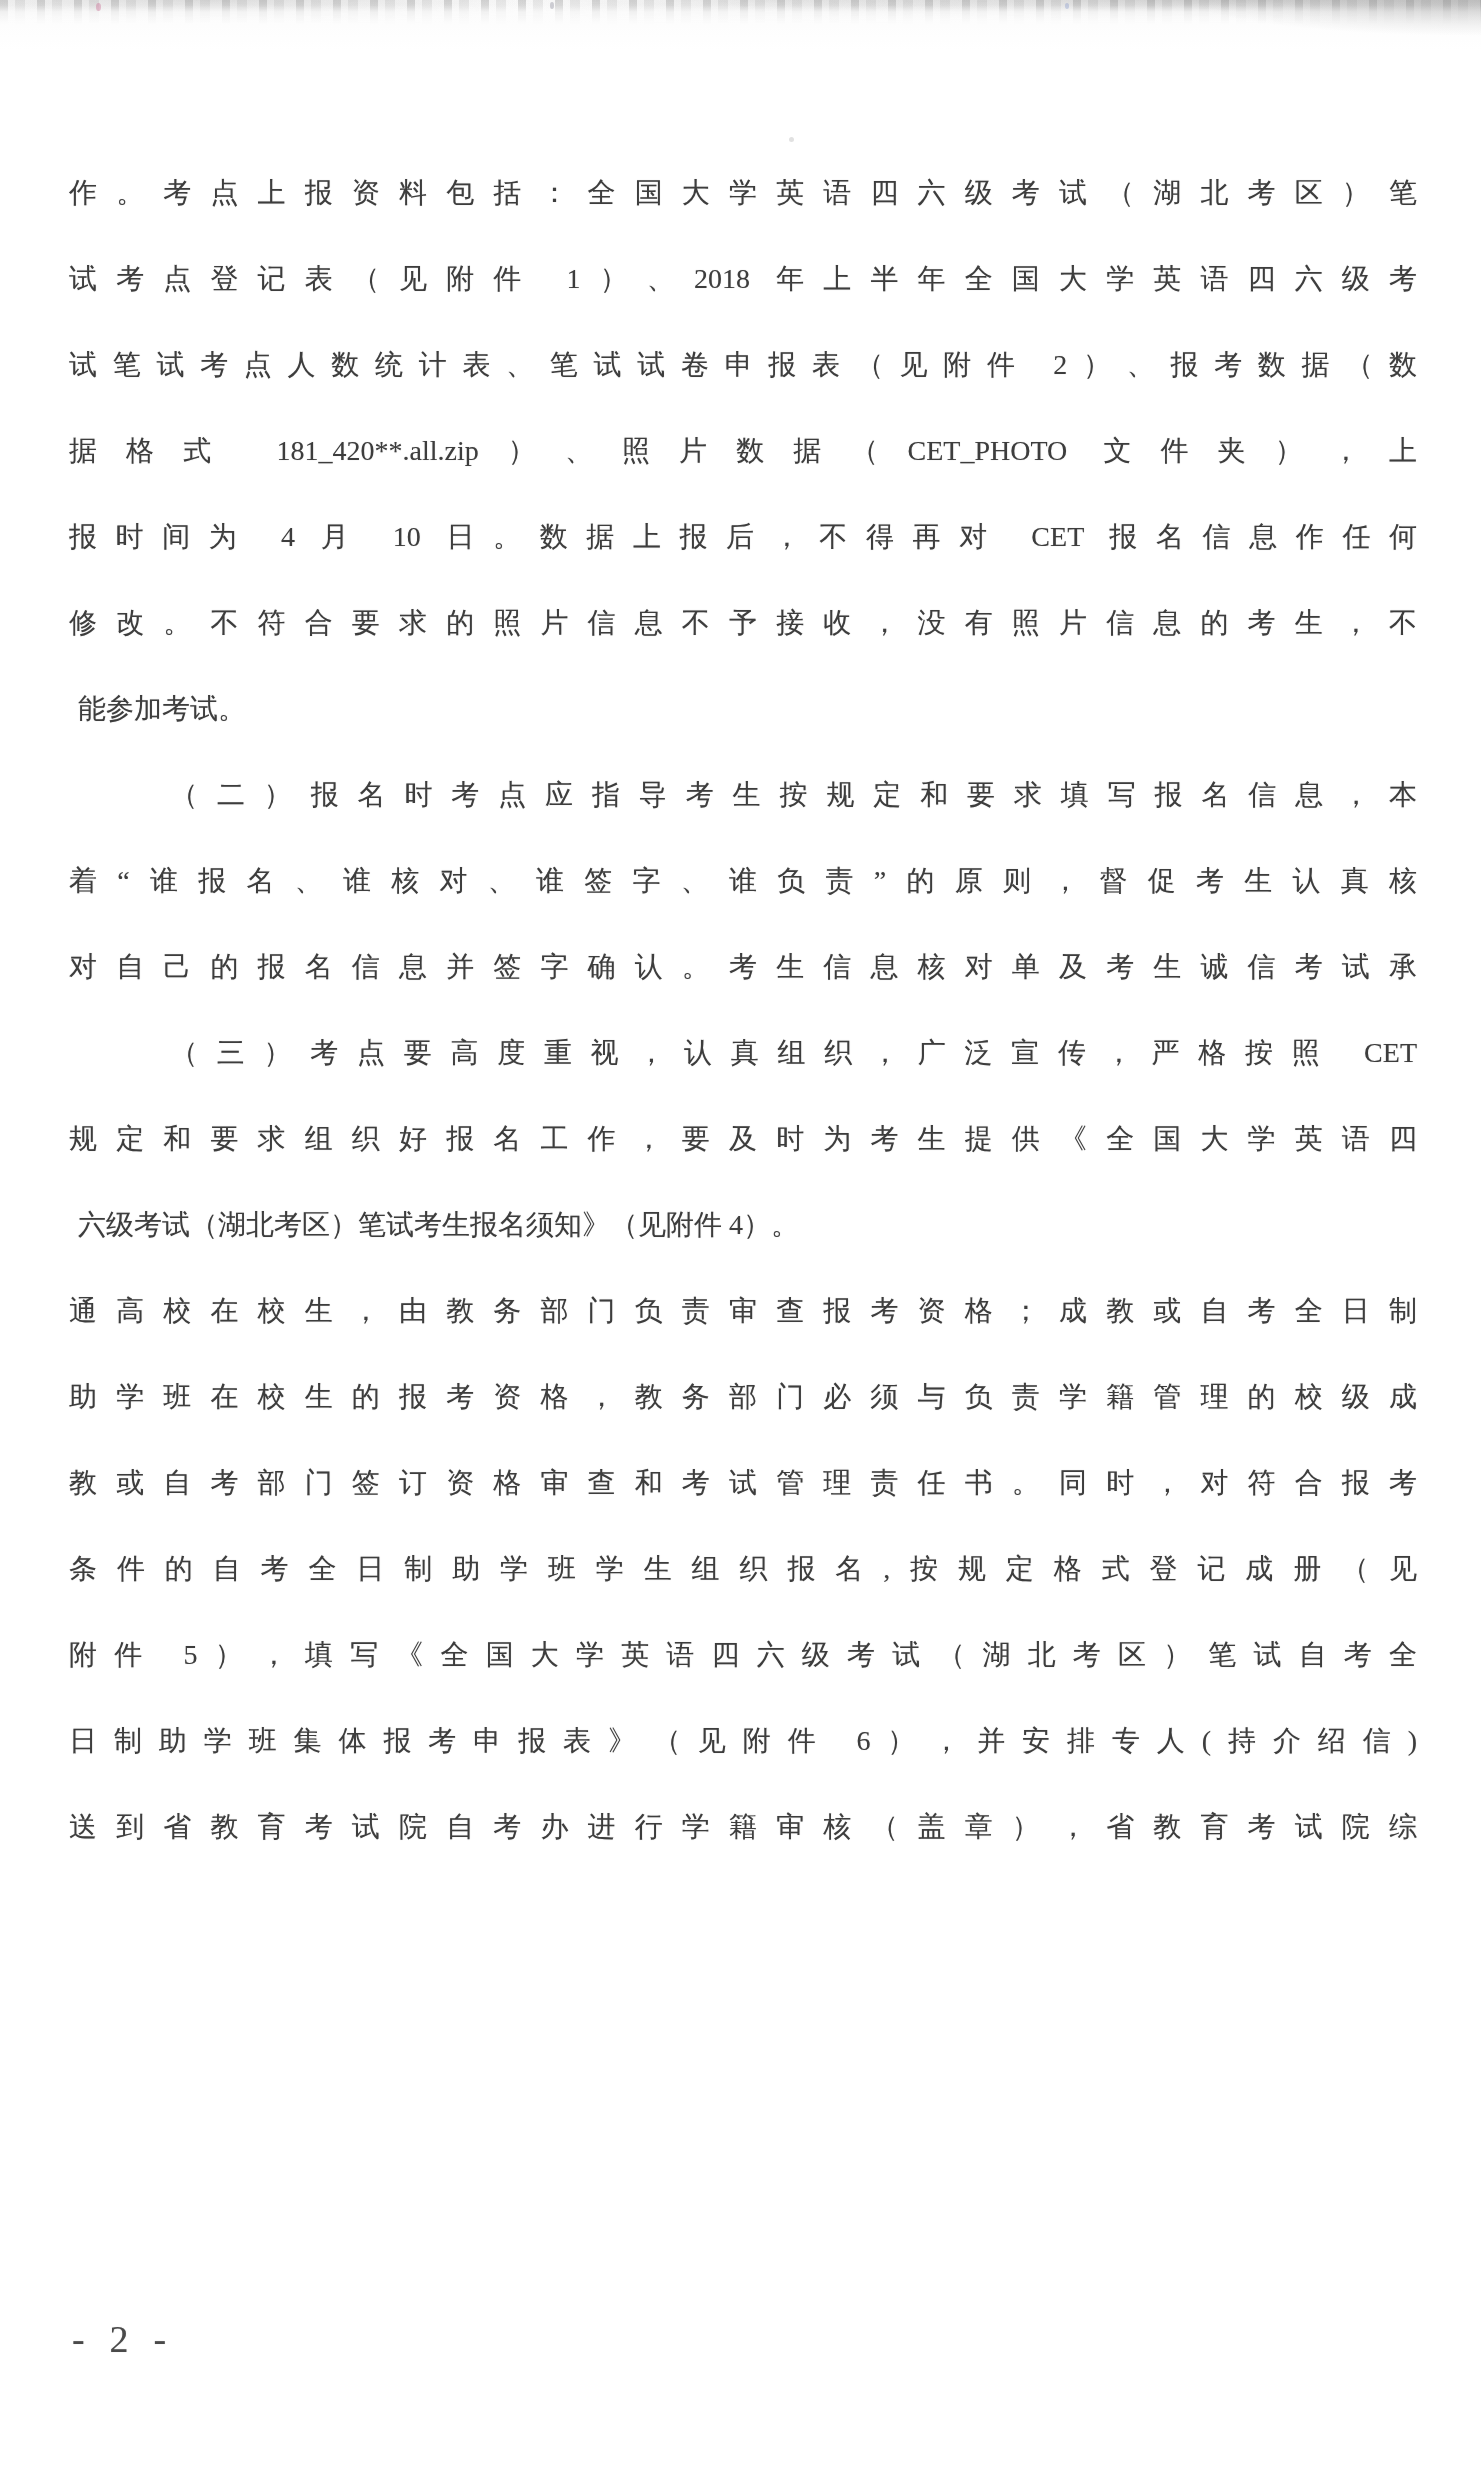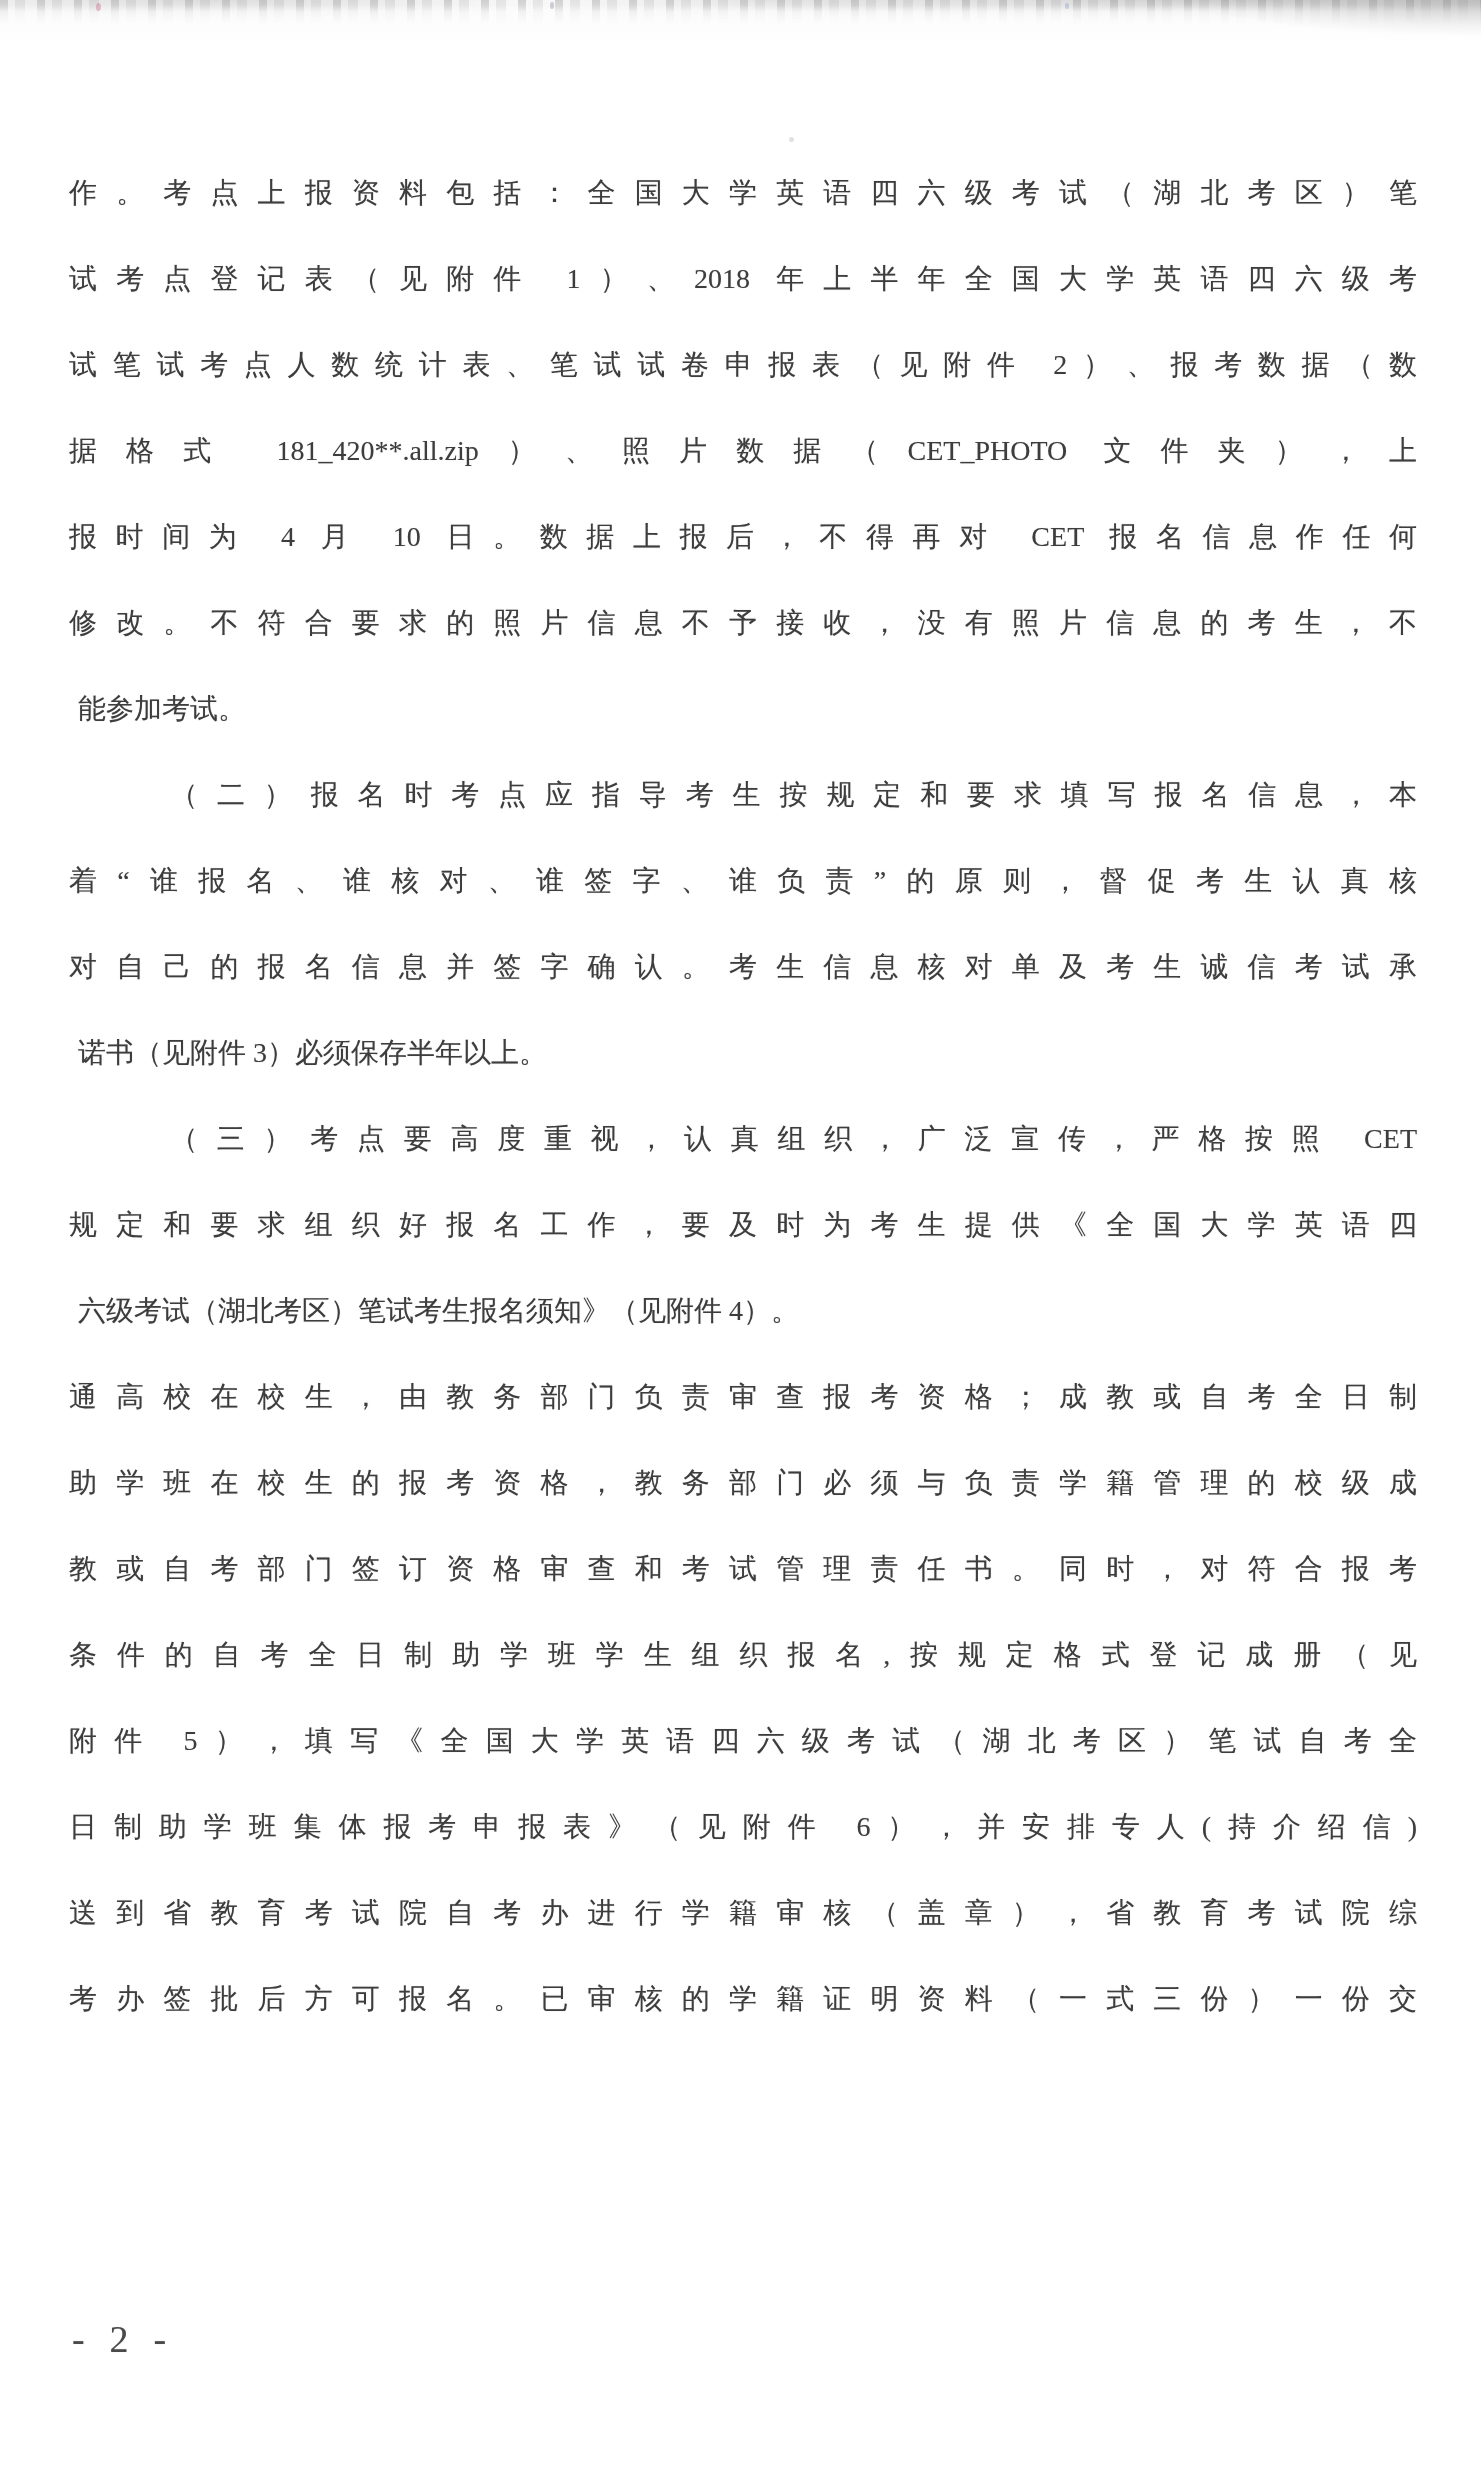--- a/index.html
+++ b/index.html
@@ -91,30 +91,28 @@
     <div class="ln">作。考点上报资料包括：全国大学英语四六级考试（湖北考区）笔</div>
     <div class="ln">试考点登记表（见附件 1）、2018 年上半年全国大学英语四六级考</div>
     <div class="ln">试笔试考点人数统计表、笔试试卷申报表（见附件 2）、报考数据（数</div>
     <div class="ln">据格式 181_420**.all.zip）、照片数据（CET_PHOTO 文件夹），上</div>
     <div class="ln">报时间为 4 月 10 日。数据上报后，不得再对 CET 报名信息作任何</div>
     <div class="ln">修改。不符合要求的照片信息不予接收，没有照片信息的考生，不</div>
     <div class="ln pe">能参加考试。</div>
     <div class="ln ind">（二）报名时考点应指导考生按规定和要求填写报名信息，本</div>
     <div class="ln">着“谁报名、谁核对、谁签字、谁负责”的原则，督促考生认真核</div>
     <div class="ln">对自己的报名信息并签字确认。考生信息核对单及考生诚信考试承</div>
-    <div class="ln pe">诺书（见附件 3）必须保存半年以上。</div>
     <div class="ln ind">（三）考点要高度重视，认真组织，广泛宣传，严格按照 CET</div>
     <div class="ln">规定和要求组织好报名工作，要及时为考生提供《全国大学英语四</div>
     <div class="ln pe">六级考试（湖北考区）笔试考生报名须知》（见附件 4）。</div>
     <div class="ln">通高校在校生，由教务部门负责审查报考资格；成教或自考全日制</div>
     <div class="ln">助学班在校生的报考资格，教务部门必须与负责学籍管理的校级成</div>
     <div class="ln">教或自考部门签订资格审查和考试管理责任书。同时，对符合报考</div>
     <div class="ln">条件的自考全日制助学班学生组织报名,按规定格式登记成册（见</div>
     <div class="ln">附件 5），填写《全国大学英语四六级考试（湖北考区）笔试自考全</div>
     <div class="ln">日制助学班集体报考申报表》（见附件 6），并安排专人(持介绍信)</div>
     <div class="ln">送到省教育考试院自考办进行学籍审核（盖章），省教育考试院综</div>
-    <div class="ln">考办签批后方可报名。已审核的学籍证明资料（一式三份）一份交</div>
   </div>
 
   <div class="pagenum">- 2 -</div>
 
 </div>
 
 
 </body></html>

